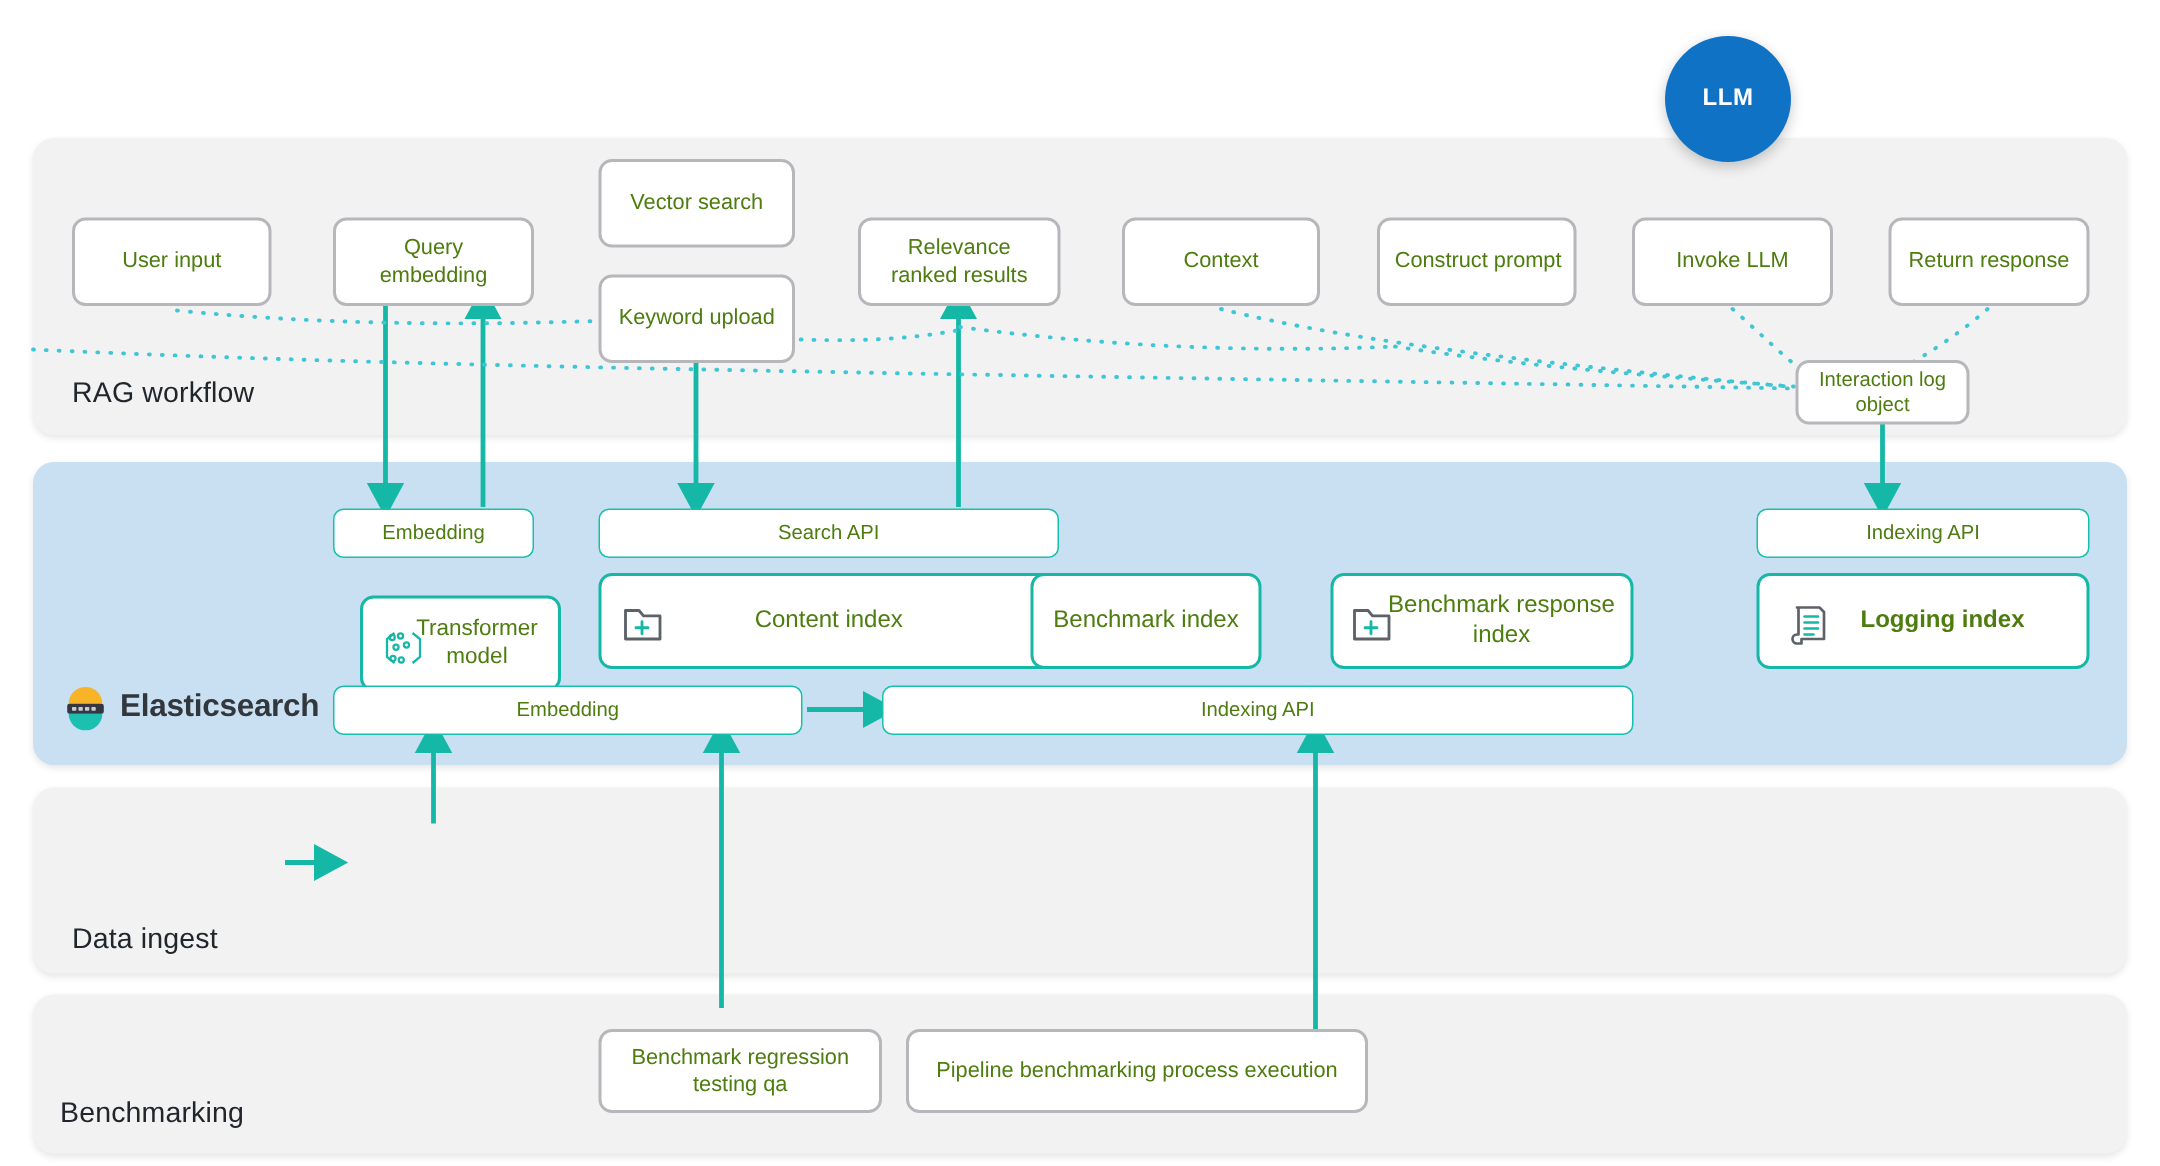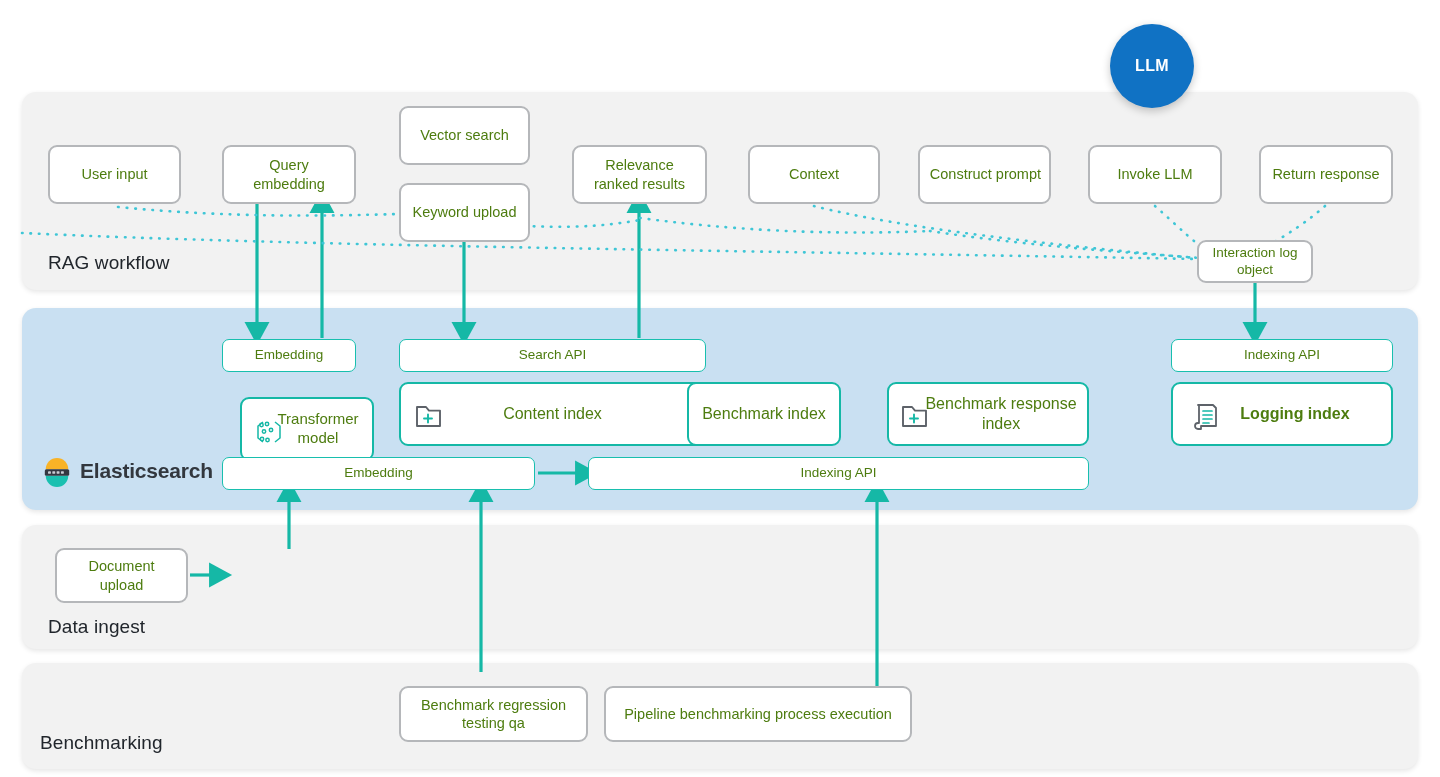--- a/index.html
+++ b/index.html
@@ -215,23 +215,20 @@
 
   <div class="node teal-thin small" style="left:222px;top:457px;width:313px;height:33px;">
     <span class="lbl">Embedding</span>
   </div>
   <div class="node teal-thin small" style="left:588px;top:457px;width:501px;height:33px;">
     <span class="lbl">Indexing API</span>
   </div>
 
   <div class="band-label" style="left:48px;top:616px;">Data ingest</div>
 
-  <div class="node" style="left:55px;top:548px;width:133px;height:55px;">
-    <span class="lbl">Document upload</span>
-  </div>
 
   <div class="band-label" style="left:40px;top:732px;">Benchmarking</div>
 
   <div class="node" style="left:399px;top:686px;width:189px;height:56px;">
     <span class="lbl">Benchmark regression testing qa</span>
   </div>
   <div class="node" style="left:604px;top:686px;width:308px;height:56px;">
     <span class="lbl">Pipeline benchmarking process execution</span>
   </div>
 

